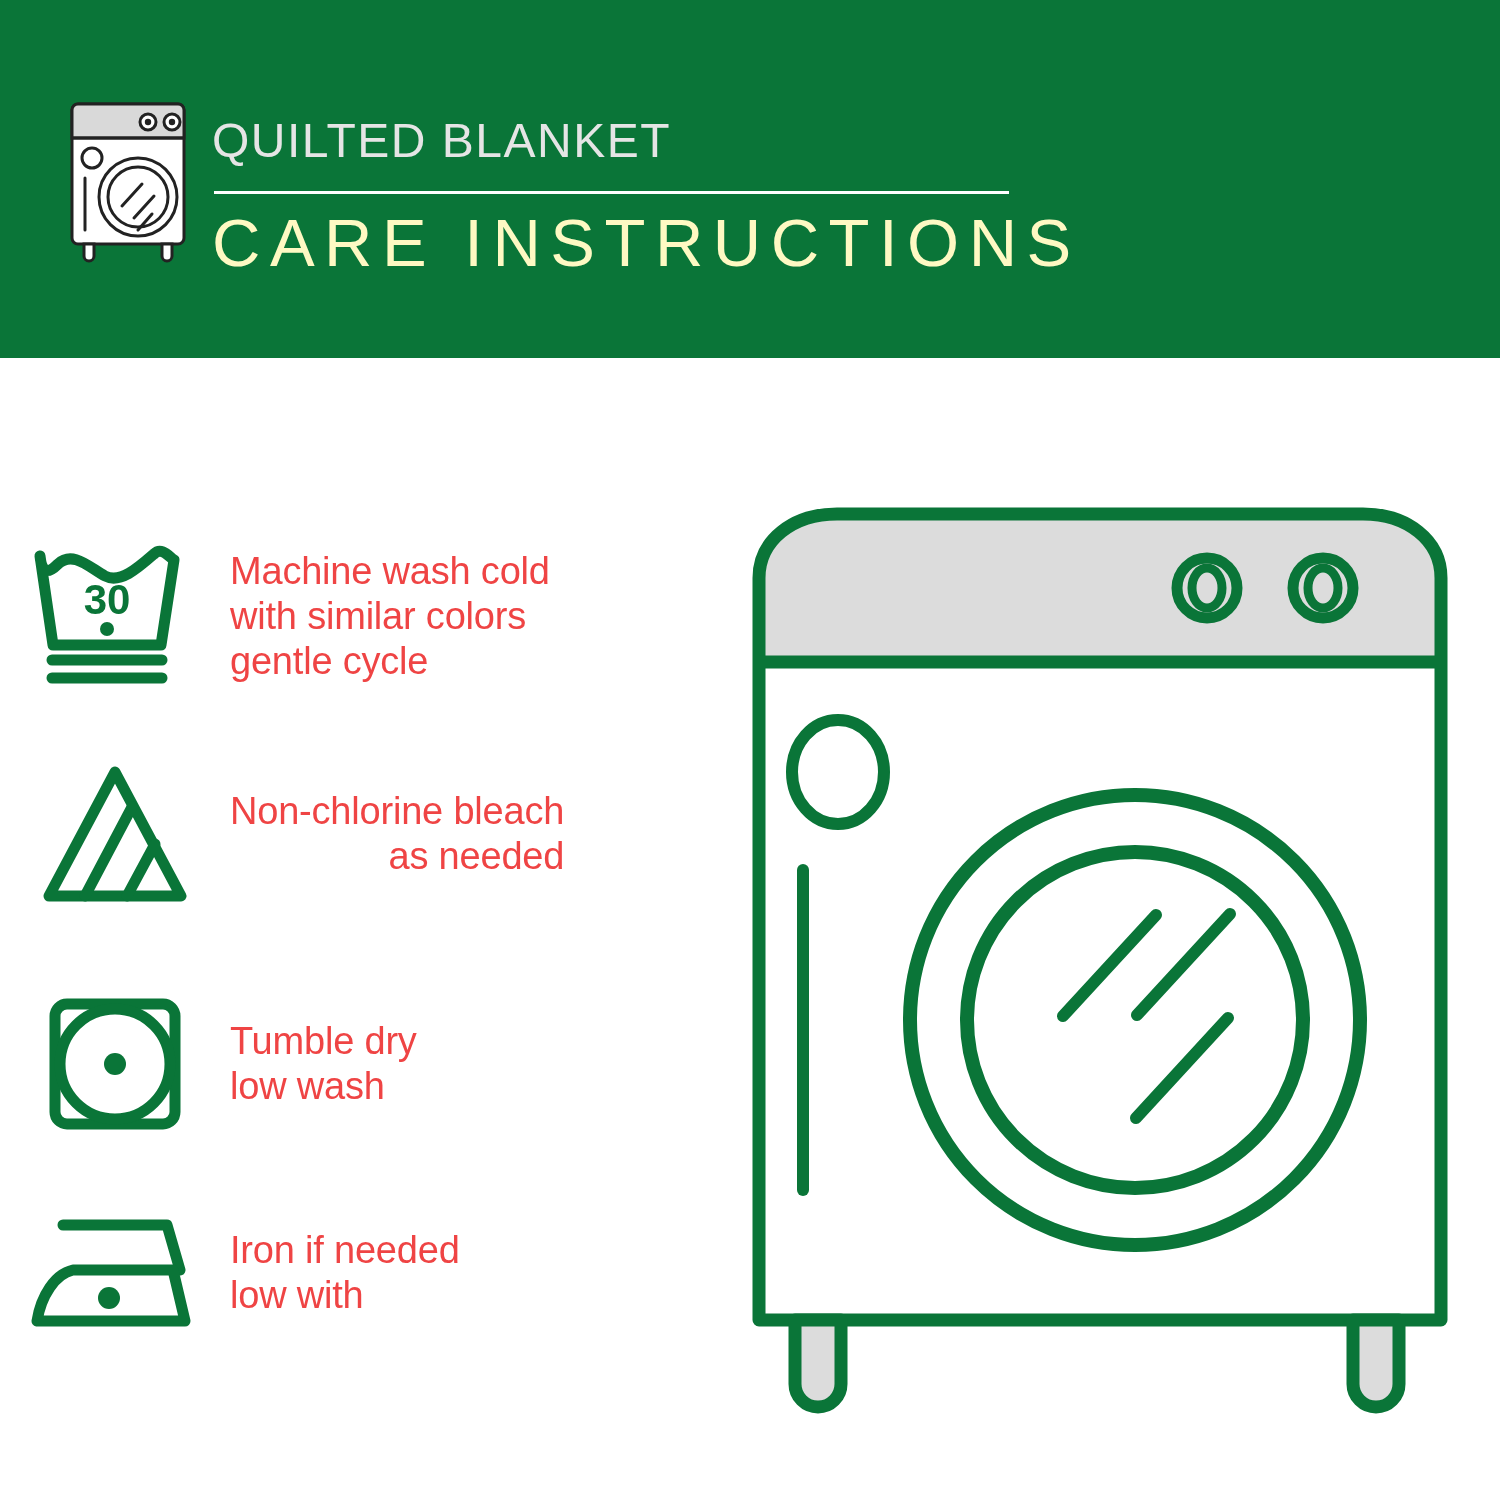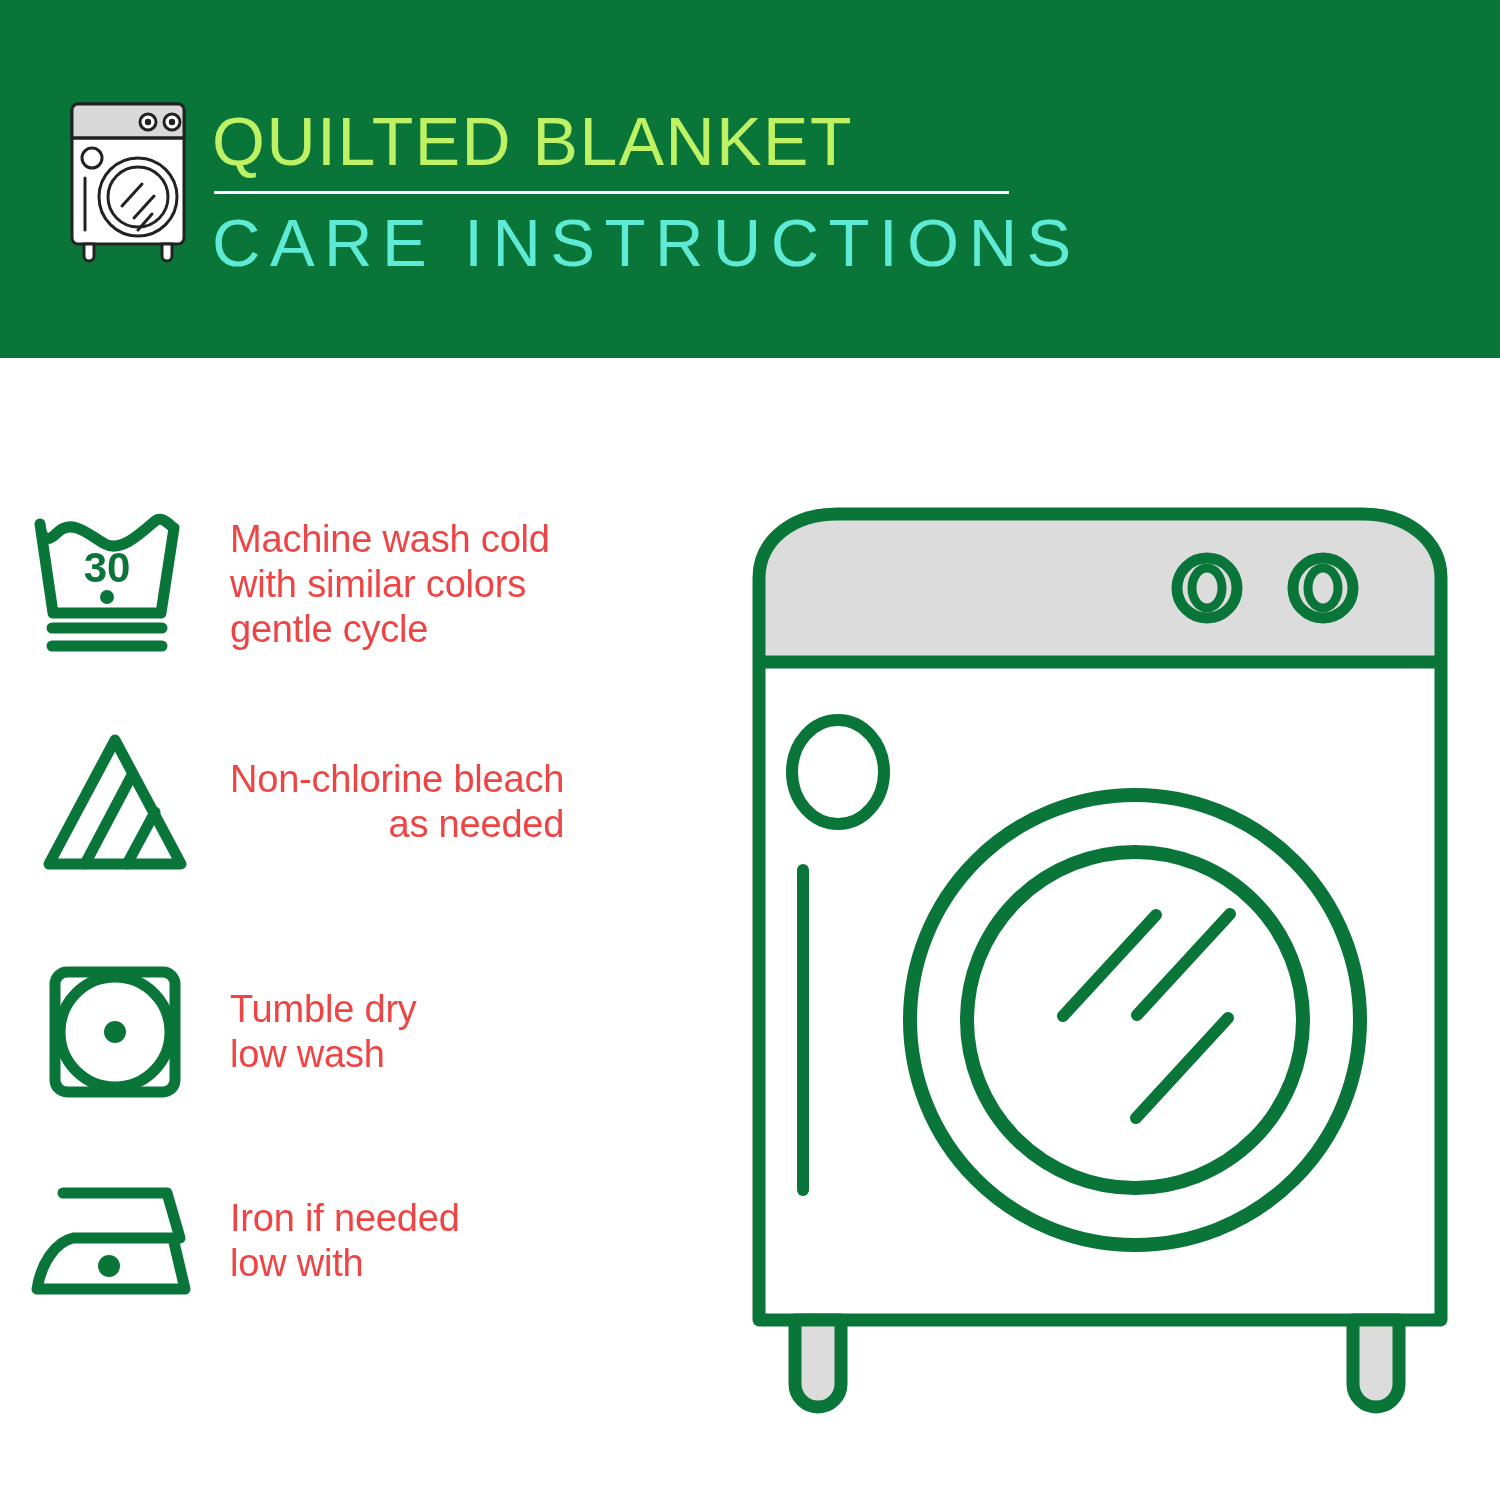--- a/index.html
+++ b/index.html
@@ -36,36 +36,36 @@
     width: 132px;
     height: 168px;
     flex: 0 0 auto;
     margin-right: 18px;
   }
   .title-block {
     padding-top: 6px;
     width: 800px;
   }
   .title-main {
-    color: #bef264;
-    font-family: "Liberation Sans", sans-serif;
-    font-size: 68px;
+    color: #e5e5e5;
+    font-family: "Liberation Sans", sans-serif;
+    font-size: 48px;
     font-weight: 400;
     letter-spacing: 1.5px;
     line-height: 78px;
     white-space: nowrap;
   }
   .title-rule {
     height: 3px;
     background: #ffffff;
     width: 795px;
     margin: 11px 0 13px 2px;
   }
   .title-sub {
-    color: #5eead4;
+    color: #fef9c3;
     font-family: "Liberation Sans", sans-serif;
     font-size: 67px;
     font-weight: 400;
     letter-spacing: 9.5px;
     line-height: 72px;
     white-space: nowrap;
   }
 
   
   .care-list {
@@ -74,20 +74,21 @@
     top: 358px;
     width: 730px;
     height: 1142px;
   }
   .care-row {
     position: absolute;
     left: 0;
     width: 730px;
     display: flex;
     align-items: center;
+    margin-top: 32px;
   }
   .care-row-0 { top: 152px; }
   .care-row-1 { top: 370px; text-align: right; }
   .care-row-2 { top: 600px; }
   .care-row-3 { top: 818px; }
 
   .care-symbol {
     width: 230px;
     flex: 0 0 230px;
     display: flex;

